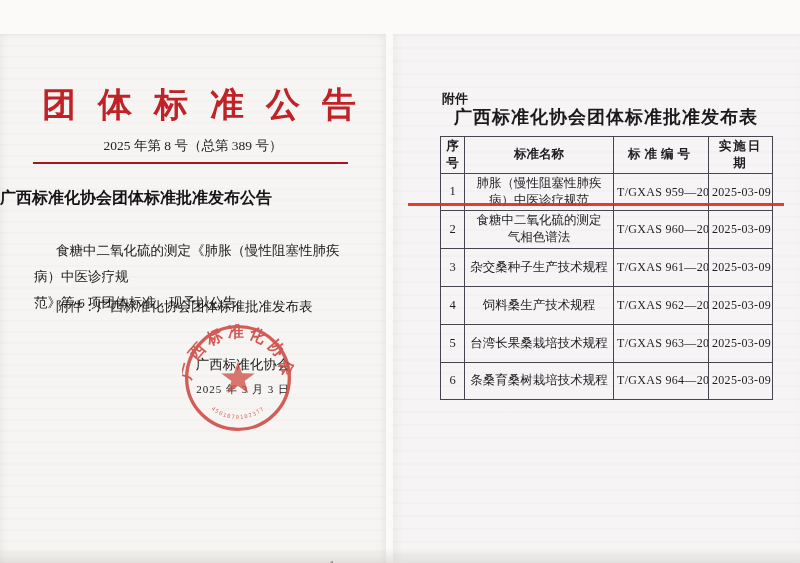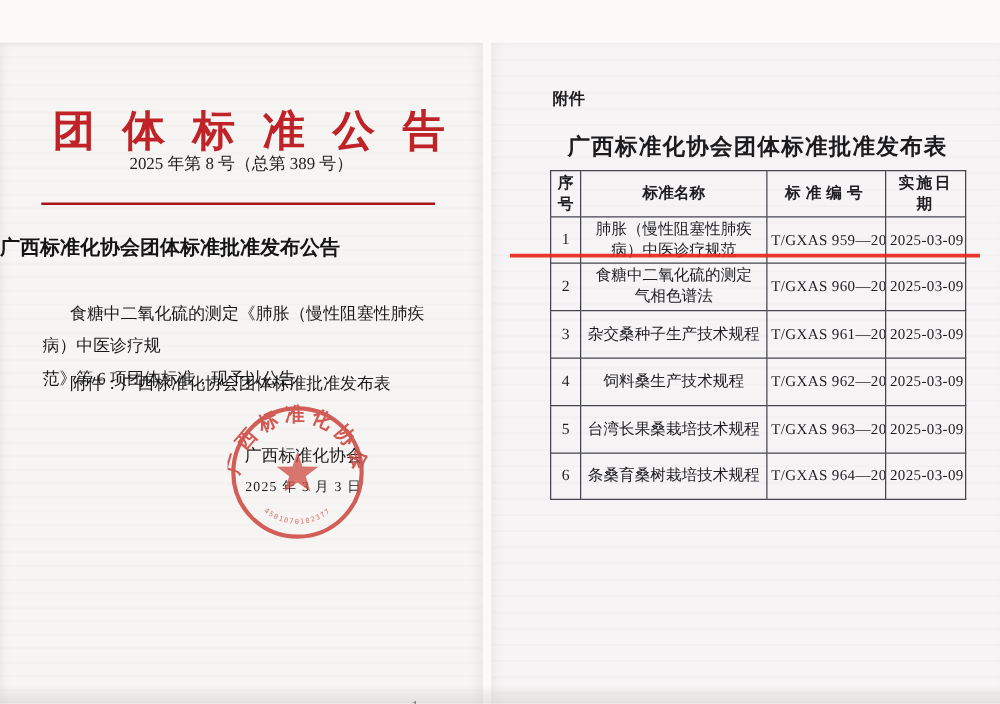--- a/index.html
+++ b/index.html
@@ -23,33 +23,33 @@
     box-shadow:inset 4px 0 7px rgba(120,115,112,0.07);}
   .scan-bottom{position:absolute;left:0;right:0;bottom:0;height:15px;
     background:linear-gradient(180deg, rgba(206,203,199,0) 0%, rgba(202,199,195,0.45) 100%);}
 
   
   .masthead{
     position:absolute;top:48px;left:20px;width:346px;text-align:center;
     font-size:34px;font-weight:bold;color:#bf2328;
     letter-spacing:22px;padding-left:22px;box-sizing:border-box;white-space:nowrap;
   }
-  .issue-line{position:absolute;top:88px;left:0;width:386px;text-align:center;font-size:13.5px;color:#222;}
+  .issue-line{position:absolute;top:103px;left:0;width:386px;text-align:center;font-size:13.5px;color:#222;}
   .red-rule{position:absolute;top:128px;left:33px;width:315px;height:2px;background:#a8161c;}
   .doc-title{position:absolute;top:154px;left:0;width:322px;font-size:16px;font-weight:bold;color:#141416;}
   .body-block{position:absolute;top:204px;left:34px;width:316px;font-size:13.5px;line-height:26px;color:#18181a;}
   .body-line1{text-indent:22px;}
   .attachment-note{position:absolute;top:264px;left:56px;font-size:13.5px;color:#18181a;}
   .sig-org{position:absolute;top:322px;left:148px;width:190px;text-align:center;font-size:13.5px;color:#1a1a1c;}
   .sig-date{position:absolute;top:348px;left:148px;width:190px;text-align:center;font-size:11px;color:#1a1a1c;letter-spacing:1px;}
   .seal{position:absolute;top:288px;left:182px;width:112px;height:112px;opacity:0.88;}
   .page-num{position:absolute;top:524px;left:302px;width:62px;text-align:center;font-size:12px;color:#3a3a3c;letter-spacing:2px;}
 
   
-  .att-label{position:absolute;top:36px;left:49px;font-size:13px;font-weight:bold;color:#1d1d20;}
+  .att-label{position:absolute;top:56px;left:49px;font-size:13px;font-weight:bold;color:#1d1d20;}
   .table-title{position:absolute;top:71px;left:47px;width:332px;text-align:center;font-size:18px;font-weight:bold;color:#1b1b1e;letter-spacing:1px;}
   table.std{
     position:absolute;top:102px;left:47px;width:332px;
     border-collapse:collapse;table-layout:fixed;
     font-size:12.5px;color:#1d1d22;
   }
   table.std th, table.std td{
     border:1.6px solid #45454f;text-align:center;vertical-align:middle;
     padding:1px 3px;line-height:1.35;overflow:hidden;
   }

